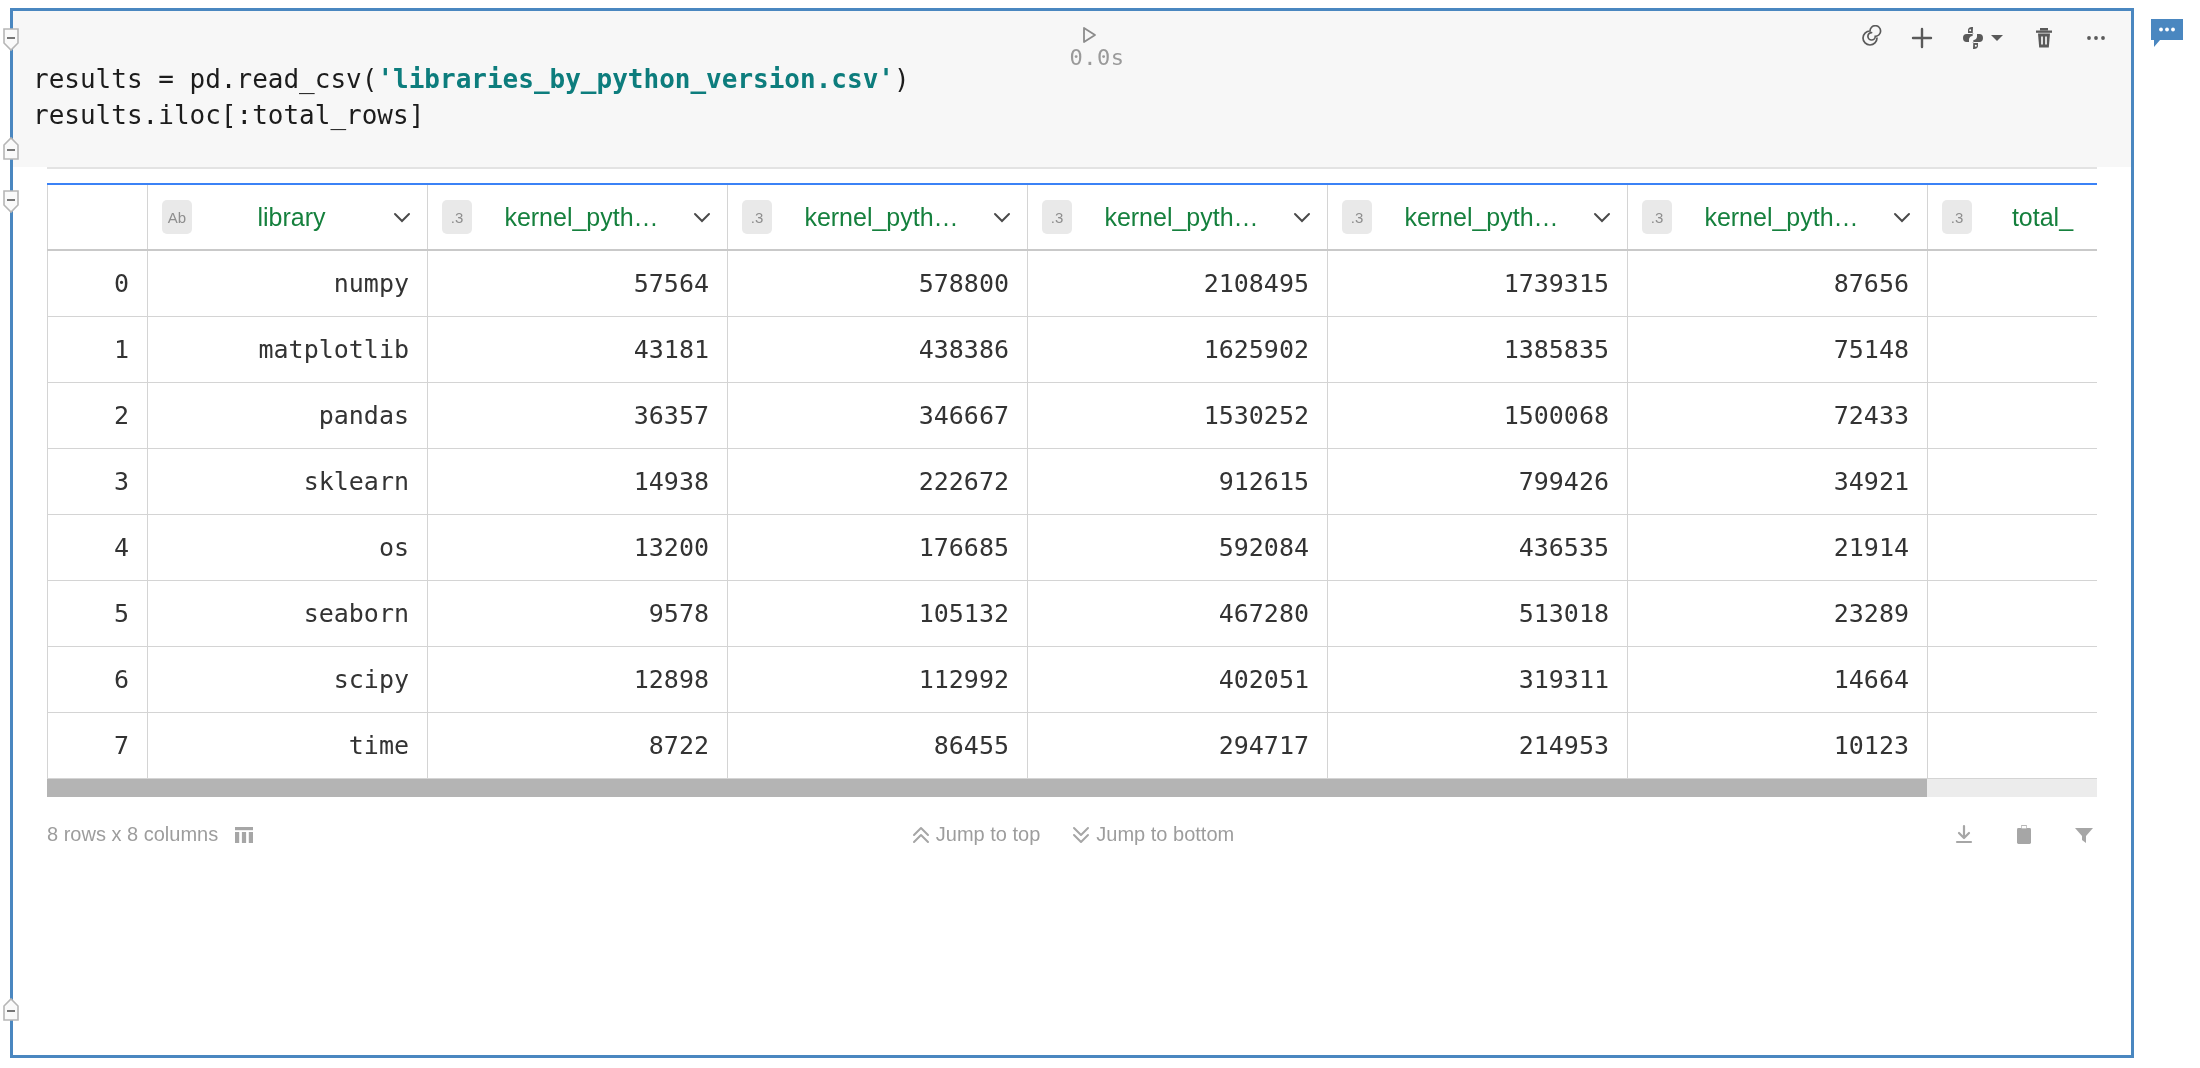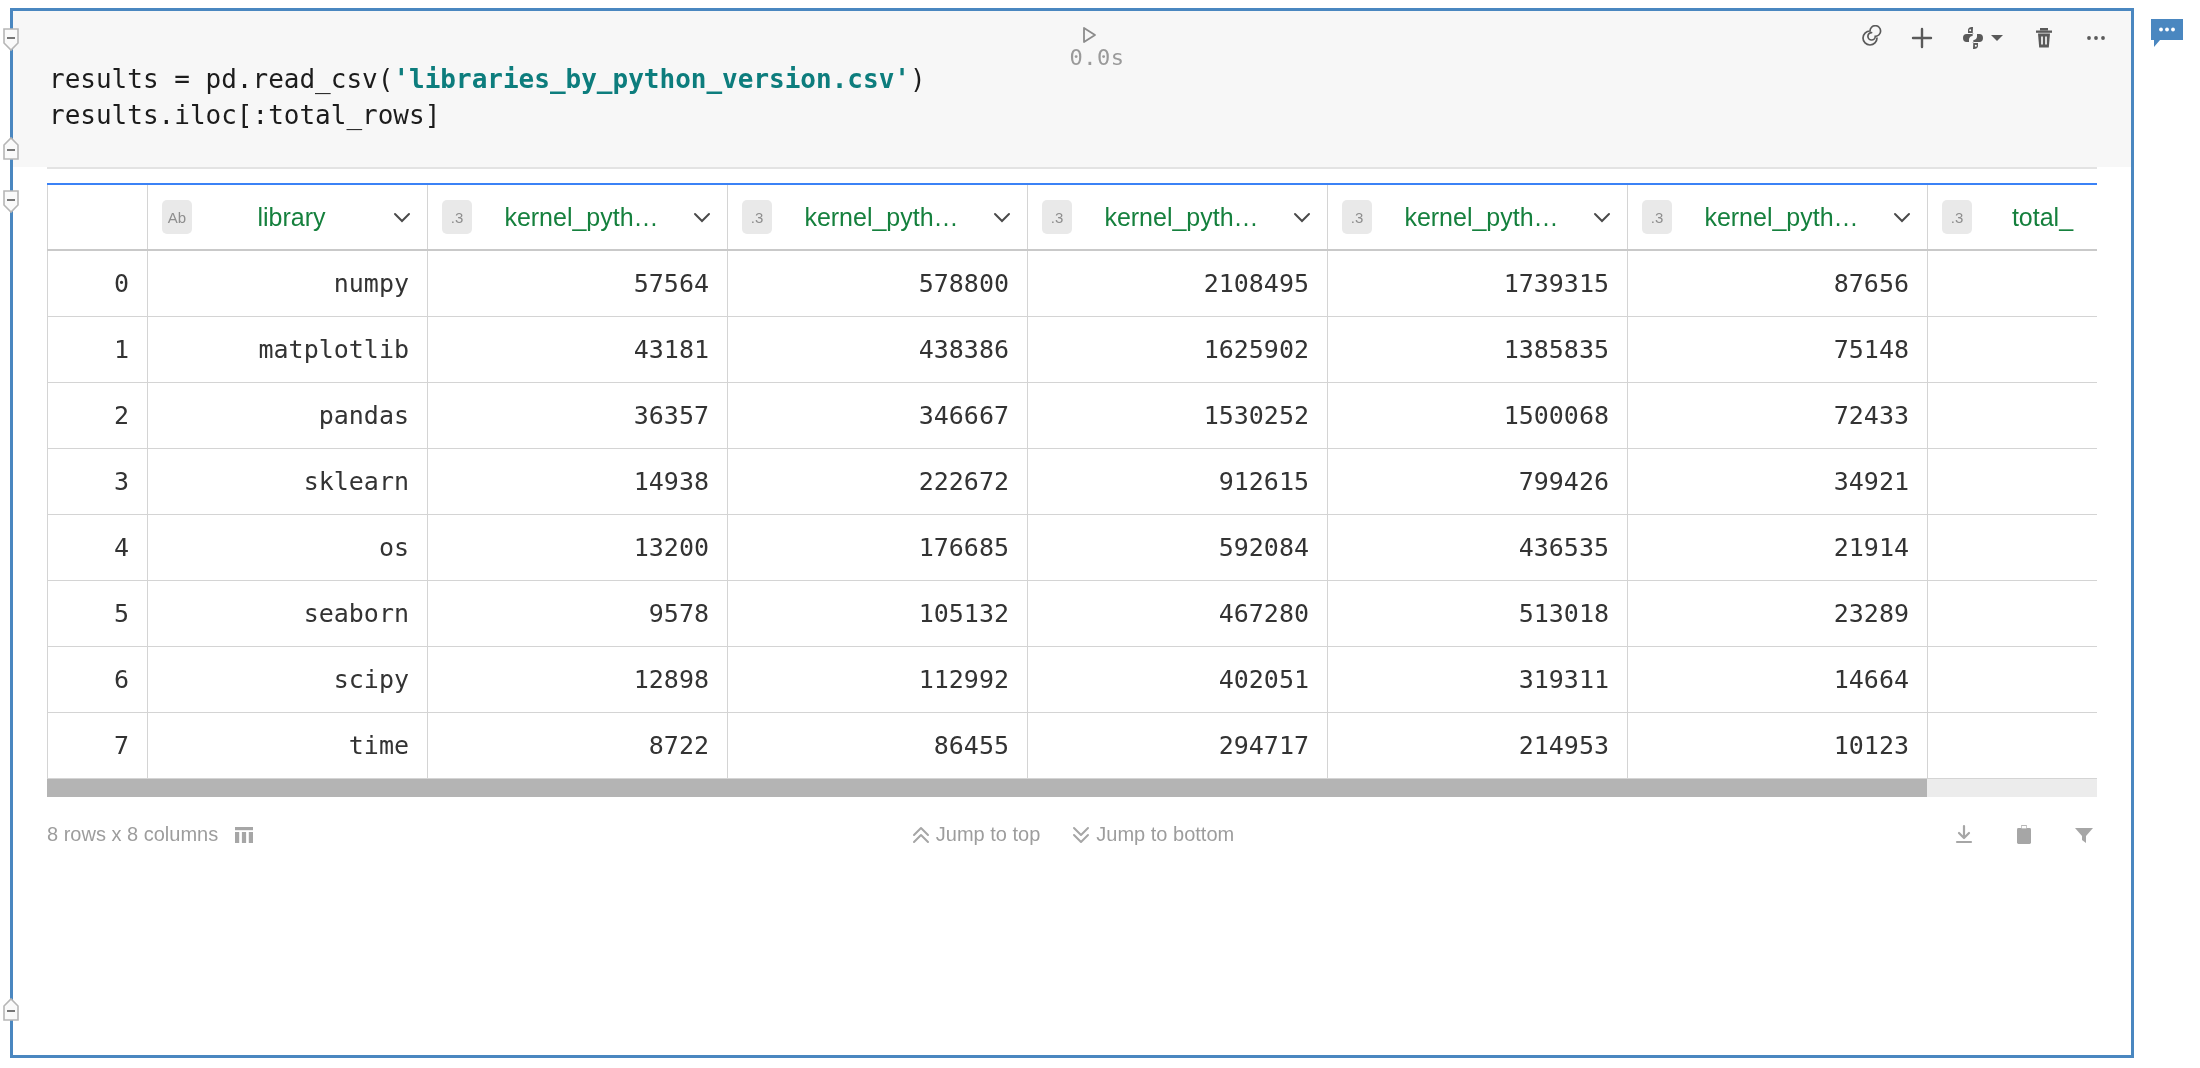--- a/index.html
+++ b/index.html
@@ -37,21 +37,21 @@
     color: #9a9a9a;
     font-family: "DejaVu Sans Mono", monospace;
     font-size: 22px;
     letter-spacing: 0.5px;
   }
   .code-line {
     font-family: "DejaVu Sans Mono", monospace;
     font-size: 26px;
     line-height: 36px;
     color: #1c1c1c;
-    padding-left: 36px;
+    padding-left: 20px;
     white-space: pre;
   }
   .str { color: #0d7d7d; font-weight: bold; }
 
   
   #cell-toolbar {
     position: absolute;
     right: 22px; top: 10px;
     display: flex; align-items: center; gap: 26px;
     height: 34px;

